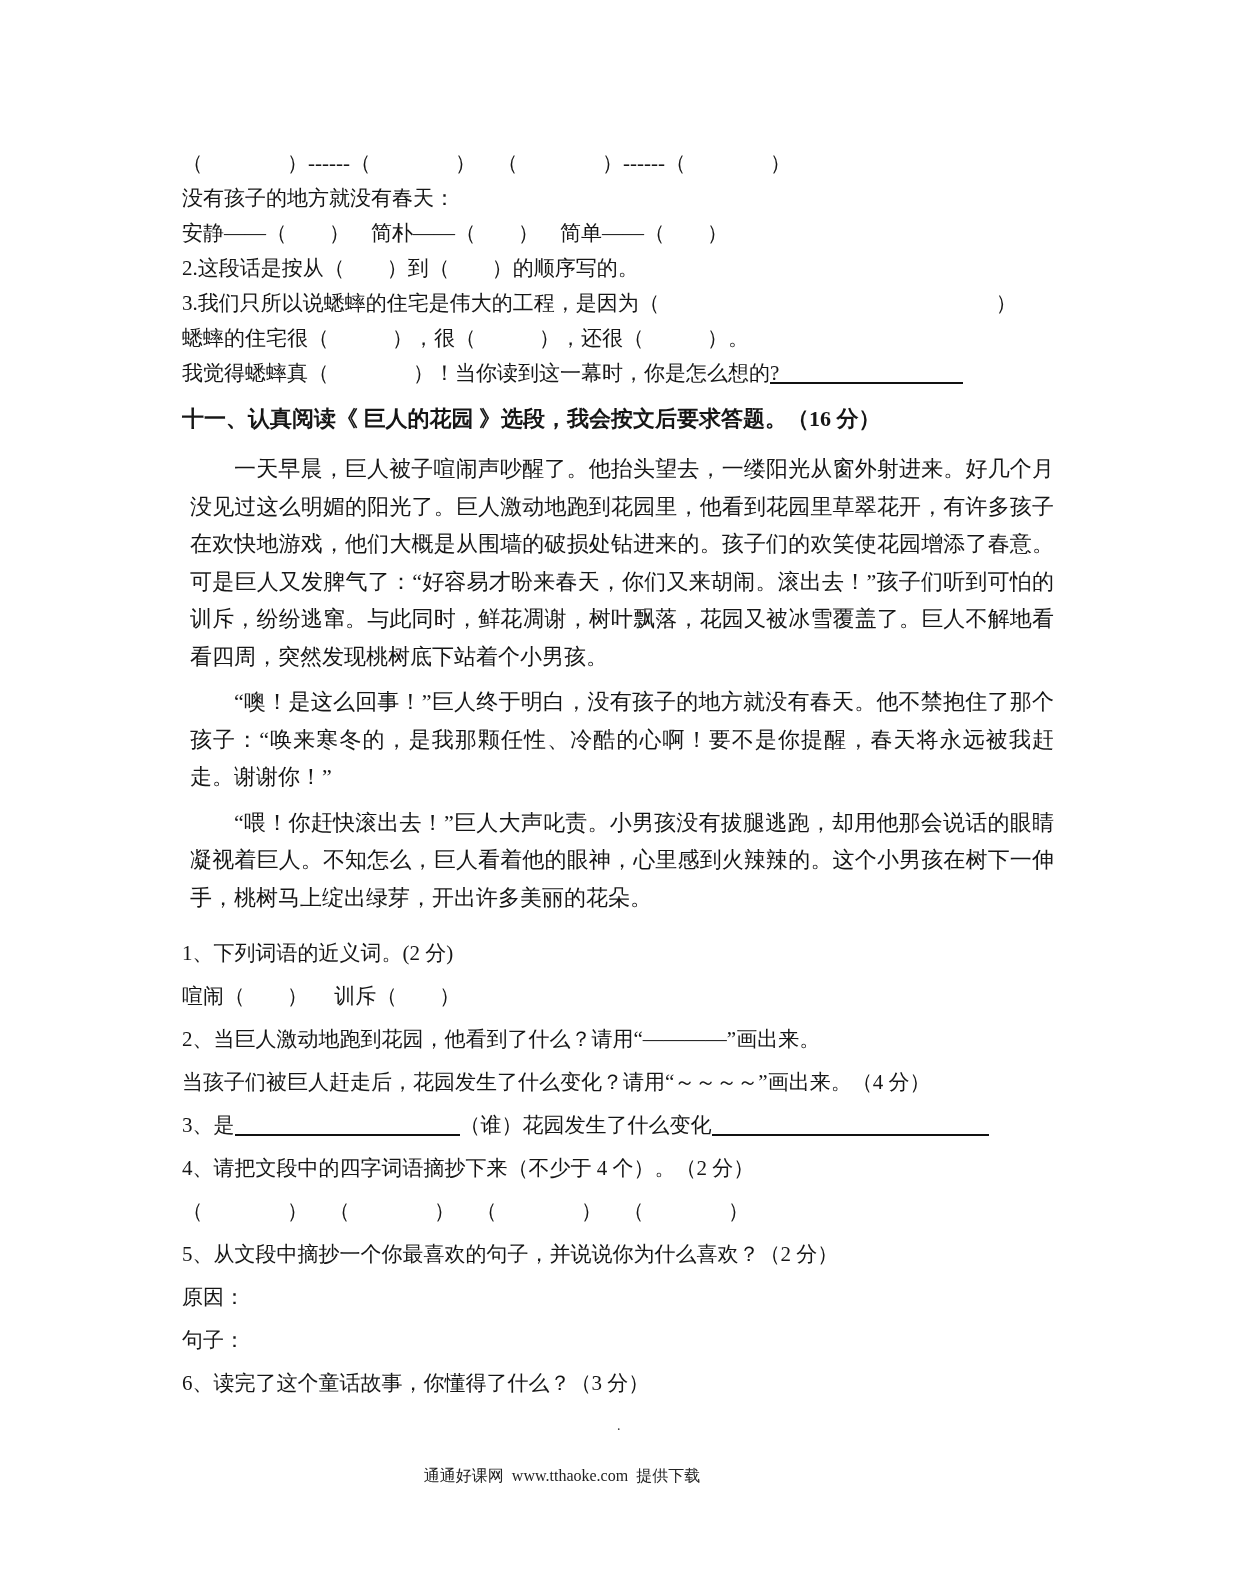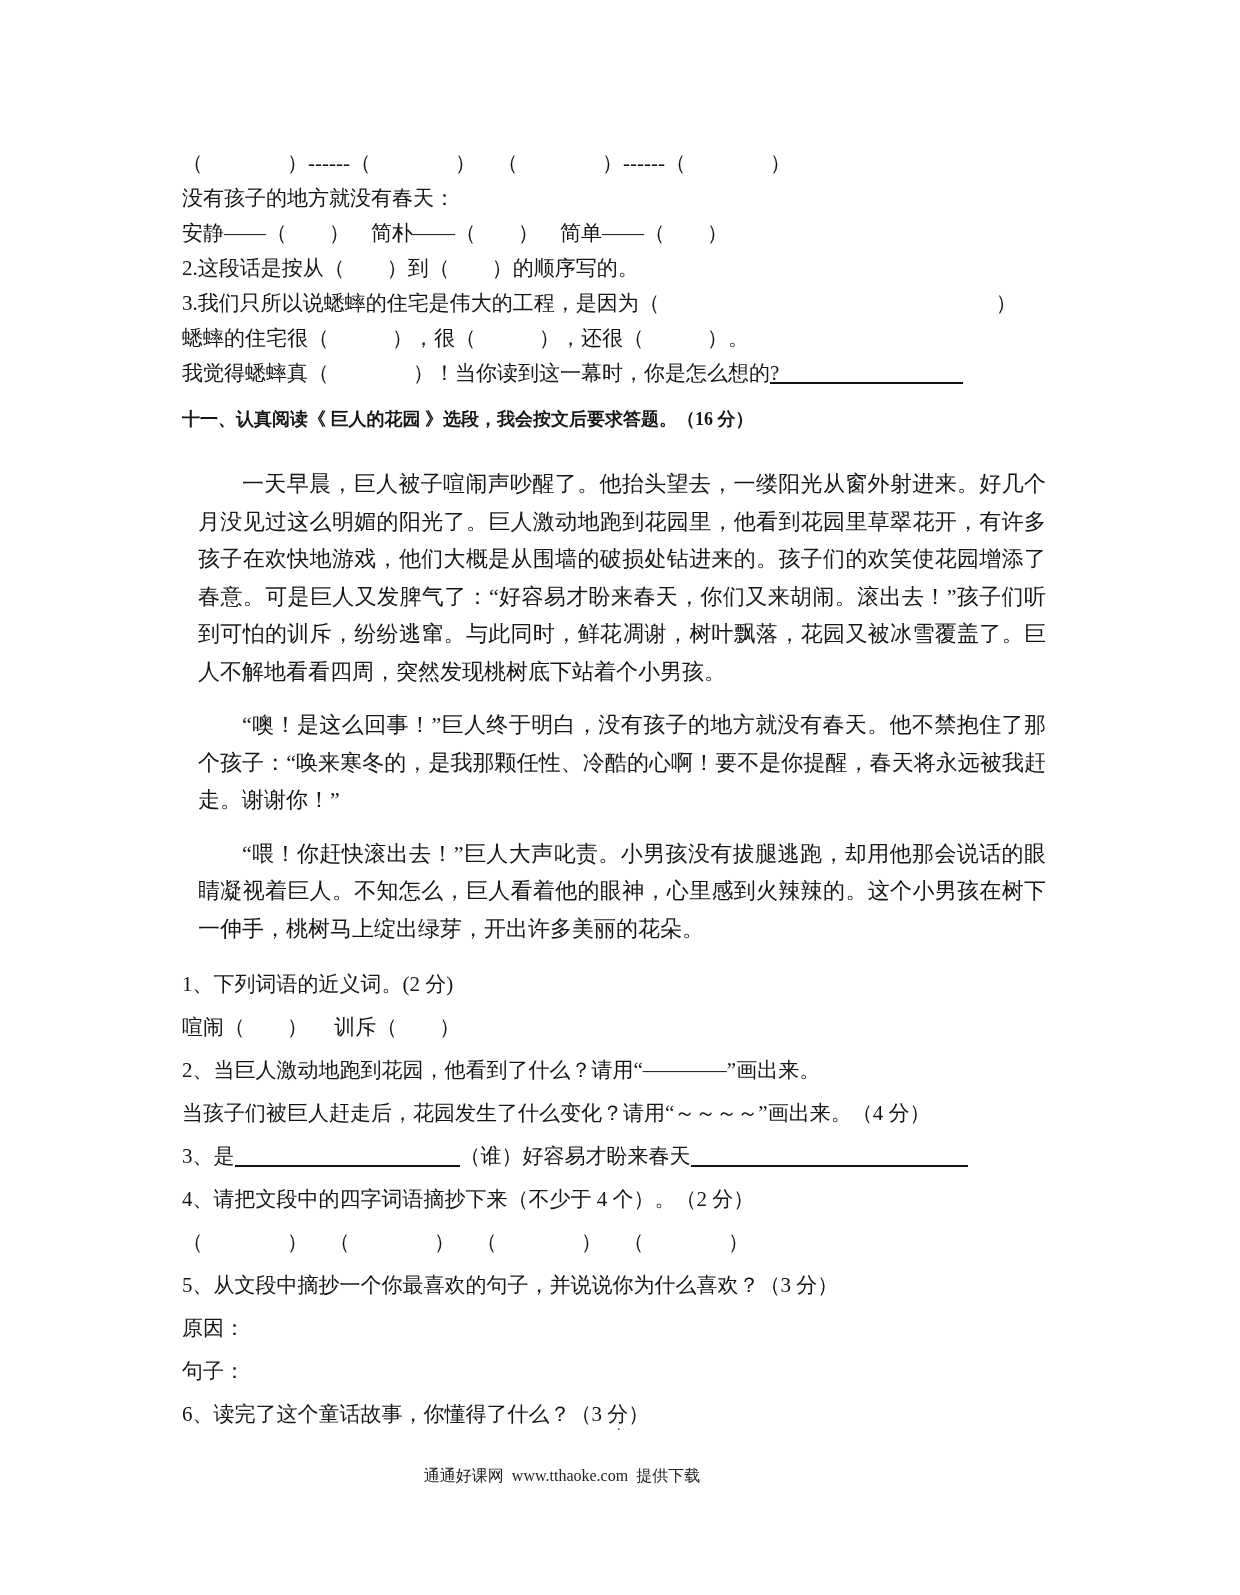--- a/index.html
+++ b/index.html
@@ -19,30 +19,30 @@
     top: 152px;
     width: 880px;
   }
   .pre-line {
     font-size: 21px;
     line-height: 22px;
     margin: 0 0 13px 0;
     white-space: pre-wrap;
   }
   .heading {
-    font-size: 18px;
+    font-size: 22px;
     line-height: 26px;
     font-weight: 700;
-    margin: 22px 0 33px 0;
+    margin: 22px 0 18px 0;
     white-space: pre-wrap;
   }
   .para {
     font-size: 22px;
     line-height: 37.5px;
-    margin: 16px;
+    margin: 8px;
     text-indent: 2em;
     text-align: justify;
     white-space: pre-wrap;
   }
   .questions { margin-top: 26px; }
   .qline {
     font-size: 21px;
     line-height: 22px;
     margin: 0 0 21px 0;
     white-space: pre-wrap;
@@ -97,24 +97,24 @@
       <p class="para">一天早晨，巨人被子喧闹声吵醒了。他抬头望去，一缕阳光从窗外射进来。好几个月没见过这么明媚的阳光了。巨人激动地跑到花园里，他看到花园里草翠花开，有许多孩子在欢快地游戏，他们大概是从围墙的破损处钻进来的。孩子们的欢笑使花园增添了春意。可是巨人又发脾气了：“好容易才盼来春天，你们又来胡闹。滚出去！”孩子们听到可怕的训斥，纷纷逃窜。与此同时，鲜花凋谢，树叶飘落，花园又被冰雪覆盖了。巨人不解地看看四周，突然发现桃树底下站着个小男孩。</p>
       <p class="para">“噢！是这么回事！”巨人终于明白，没有孩子的地方就没有春天。他不禁抱住了那个孩子：“唤来寒冬的，是我那颗任性、冷酷的心啊！要不是你提醒，春天将永远被我赶走。谢谢你！”</p>
       <p class="para">“喂！你赶快滚出去！”巨人大声叱责。小男孩没有拔腿逃跑，却用他那会说话的眼睛凝视着巨人。不知怎么，巨人看着他的眼神，心里感到火辣辣的。这个小男孩在树下一伸手，桃树马上绽出绿芽，开出许多美丽的花朵。</p>
     </div>
 
     <div class="questions">
       <p class="qline">1、下列词语的近义词。(2 分)</p>
       <p class="qline">喧闹（　　）　 训斥（　　）</p>
       <p class="qline">2、当巨人激动地跑到花园，他看到了什么？请用“————”画出来。</p>
       <p class="qline">当孩子们被巨人赶走后，花园发生了什么变化？请用“～～～～”画出来。（4 分）</p>
-      <p class="qline"><span>3、是</span><span class="blank w225"></span><span>（谁）好容易才盼来春天</span><span class="blank w277"></span></p>
+      <p class="qline"><span>3、是</span><span class="blank w225"></span><span>（谁）花园发生了什么变化</span><span class="blank w277"></span></p>
       <p class="qline">4、请把文段中的四字词语摘抄下来（不少于 4 个）。（2 分）</p>
       <p class="qline">（　　　　）　（　　　　）　（　　　　）　（　　　　）</p>
-      <p class="qline">5、从文段中摘抄一个你最喜欢的句子，并说说你为什么喜欢？（3 分）</p>
+      <p class="qline">5、从文段中摘抄一个你最喜欢的句子，并说说你为什么喜欢？（2 分）</p>
       <p class="qline">原因：</p>
       <p class="qline">句子：</p>
       <p class="qline">6、读完了这个童话故事，你懂得了什么？（3 分）</p>
     </div>
 
   </div>
 
   <span class="stray-dot">.</span>
 
   <div class="footer">通通好课网  www.tthaoke.com  提供下载</div>

